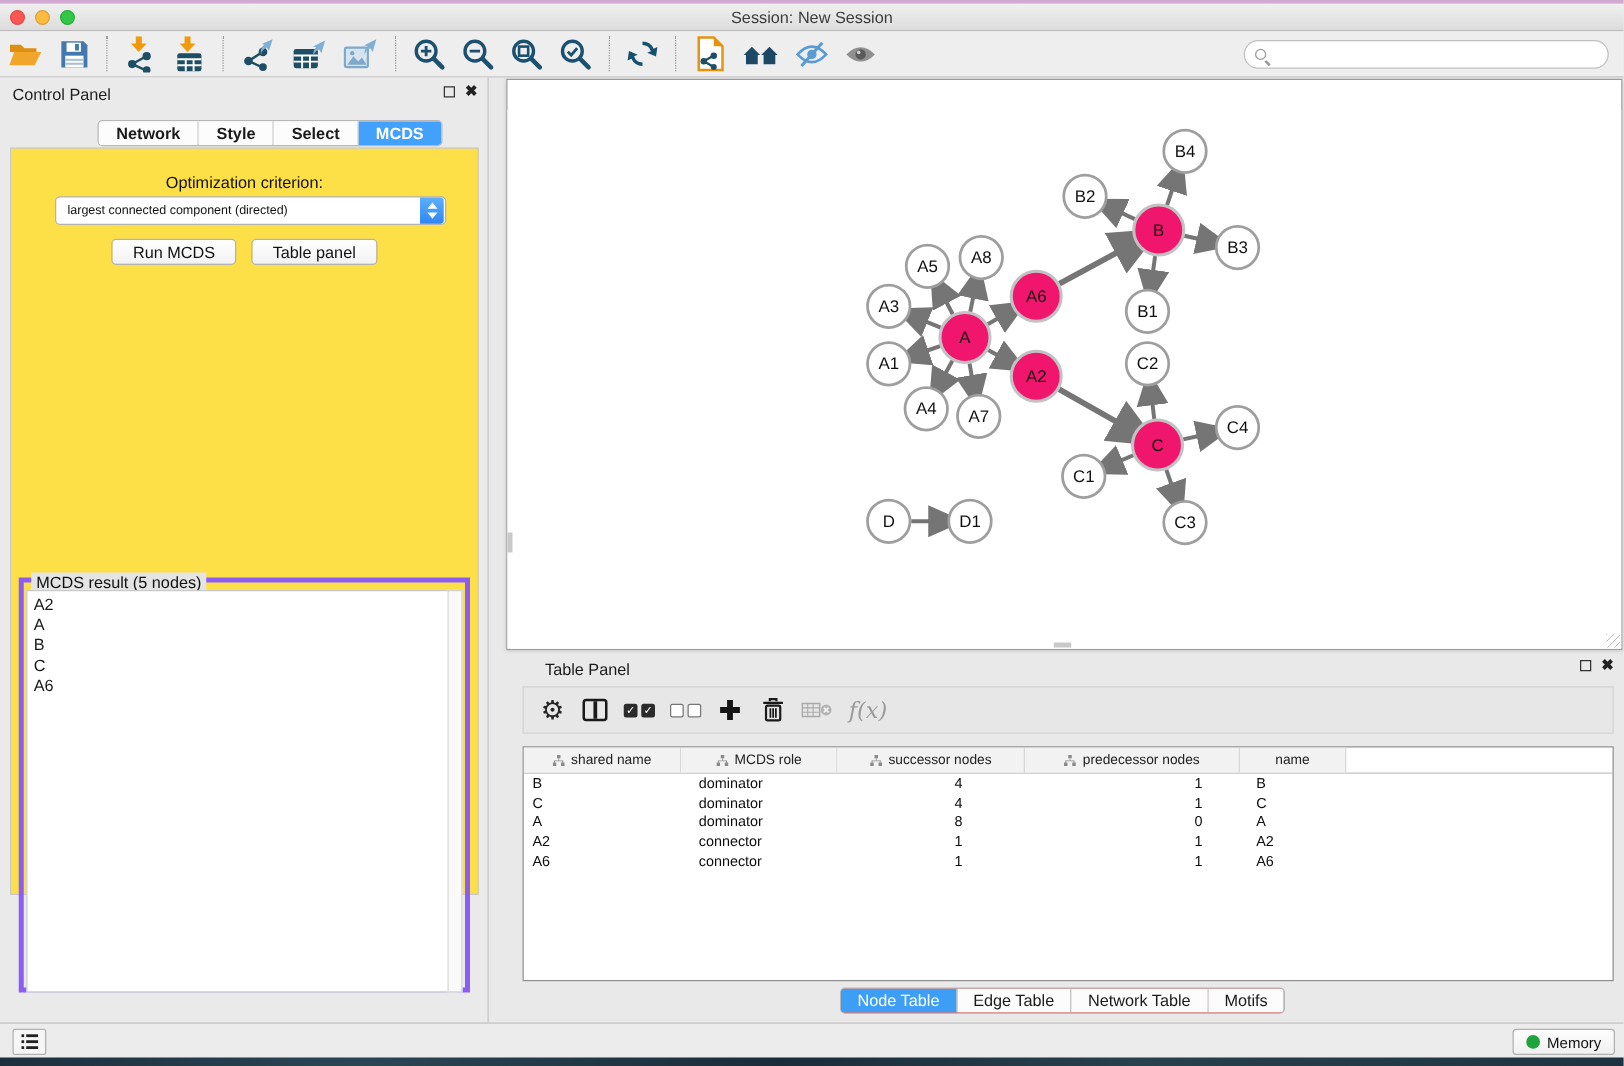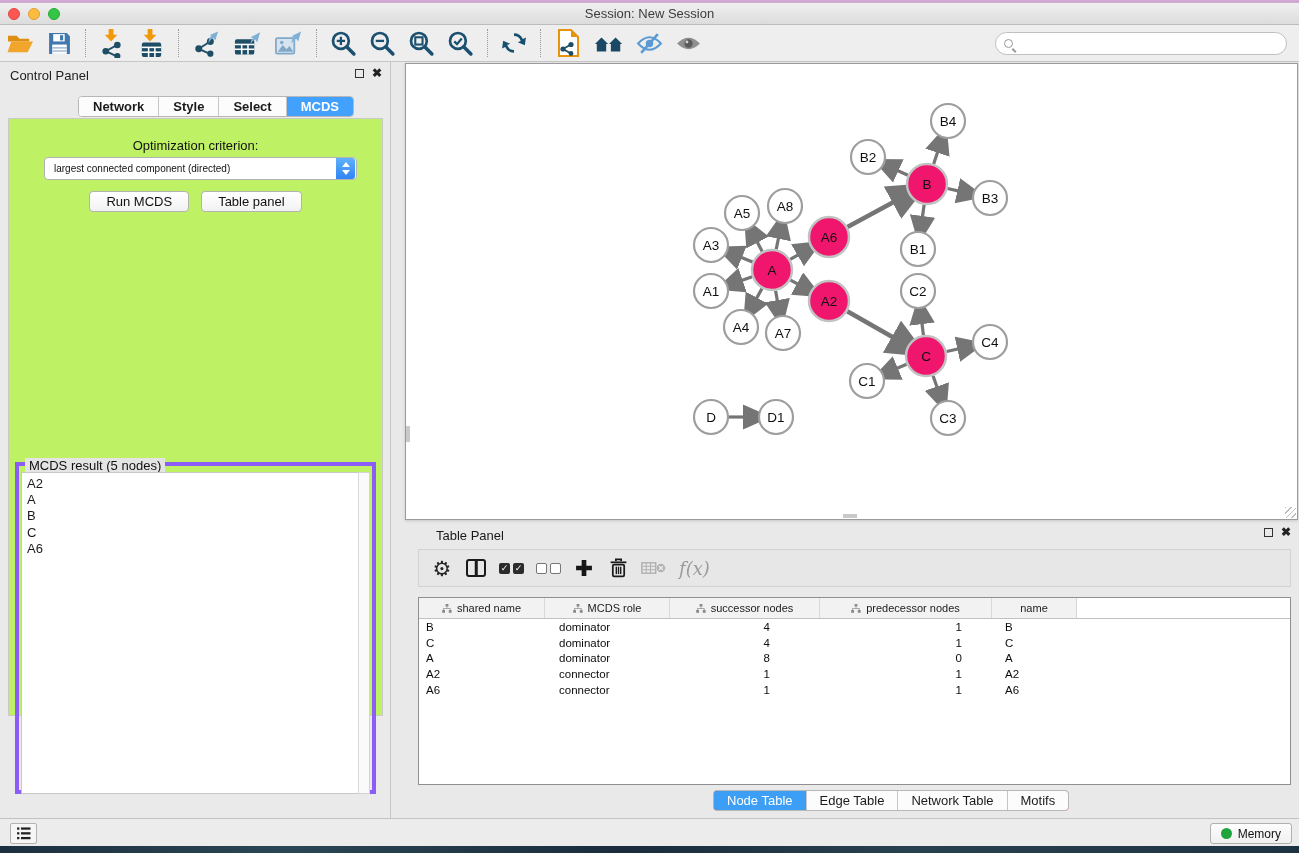--- a/index.html
+++ b/index.html
@@ -34,21 +34,21 @@
   .panel-head .ph-title { font-size:13px; color:#1e1e1e; }
   .ph-icons { position:absolute; right:8px; top:5px; display:flex; gap:8px; align-items:center; }
   .float-ic { width:9px; height:9px; border:1.5px solid #333; background:transparent; }
   .close-ic { font-size:12px; font-weight:bold; color:#222; line-height:1; }
 
   .cp-tabs { position:absolute; left:78px; top:34px; display:flex; height:21px; border:1px solid #b7b7b7; border-radius:4px; overflow:hidden; background:#fcfcfc; }
   .cp-tab { padding:0 14px; font-size:13px; display:flex; align-items:center; border-right:1px solid #c6c6c6; background:#fcfcfc; color:#1a1a1a;font-weight:bold; }
   .cp-tab:last-child { border-right:none; }
   .cp-tab.active { background:#42a1fc; color:#fff; }
 
-  .cp-body { position:absolute; left:8px; top:56px; width:375px; height:598px; background:#bef264; border:1px solid #c9c9c9; }
+  .cp-body { position:absolute; left:8px; top:56px; width:375px; height:598px; background:#fde047; border:1px solid #c9c9c9; }
   .opt-label { text-align:center; margin-top:19px; font-size:13px; color:#111; }
   .dropdown { position:absolute; left:35px; top:38px; width:313px; height:23px; background:#fff; border:1px solid #b3b3b3; border-radius:4px; display:flex; align-items:center; }
   .dropdown .dd-text { flex:1; font-size:10px; padding-left:9px; color:#111; white-space:nowrap; overflow:hidden; }
   .dd-stepper { width:19px; height:21px; margin-right:1px; background:linear-gradient(#5fb0fb,#2f85f5); border-radius:0 3px 3px 0; position:relative; flex:none; }
   .dd-stepper::before, .dd-stepper::after { content:""; position:absolute; left:5.5px; border-left:4px solid transparent; border-right:4px solid transparent; }
   .dd-stepper::before { top:4px; border-bottom:5px solid #fff; }
   .dd-stepper::after { bottom:4px; border-top:5px solid #fff; }
   .cp-buttons { position:absolute; left:0; top:72px; width:100%; display:flex; justify-content:center; gap:12px; }
   .mac-btn { height:21px; background:linear-gradient(#ffffff,#f2f2f2); border:1px solid #b3b3b3; border-radius:4px; font-size:13px; padding:0 16px; display:flex; align-items:center; color:#111; }
 
@@ -84,21 +84,21 @@
   .fx { font-family:"DejaVu Serif", serif; font-style:italic; font-size:18px; color:#9a9a9a; }
 
   .data-table { position:absolute; left:26px; top:76px; width:873px; height:188px; background:#fff; border:1px solid #8f8f8f; overflow:hidden; }
   .dt-header { display:flex; height:21px; border-bottom:1px solid #c2c2c2; font-size:11px; color:#222; }
   .dt-hcell { background:#f2f2f2; border-right:1px solid #d8d8d8; display:flex; align-items:center; justify-content:center; gap:5px; }
   .dt-rows { font-size:11.5px; color:#0d0d0d; }
   .dt-row { display:flex; height:15.7px; align-items:center; }
   .dt-cell { overflow:hidden; white-space:nowrap; }
   .hier-ic { flex:none; }
 
-  .bottom-tabs { position:absolute; left:280px; top:269px; height:21px; display:flex; border:1px solid #b7b7b7; border-radius:4px; overflow:hidden; background:#ef4444;margin-left:41px; }
+  .bottom-tabs { position:absolute; left:280px; top:269px; height:21px; display:flex; border:1px solid #b7b7b7; border-radius:4px; overflow:hidden; background:#ef4444; }
   .bt-tab { padding:0 13px; font-size:13px; display:flex; align-items:center; border-right:1px solid #c6c6c6; background:#fcfcfc; color:#1a1a1a; }
   .bt-tab:last-child { border-right:none; }
   .bt-tab.active { background:#3d9ef5; color:#fff; }
 
   
   .status-bar { position:absolute; left:0; top:818px; width:1299px; height:28px; background:#ececec; border-top:1px solid #c2c2c2; }
   .menu-btn { position:absolute; left:10px; top:4px; width:27px; height:21px; border:1px solid #b2b2b2; background:#f6f6f6; border-radius:2px; display:flex; align-items:center; justify-content:center; }
   .memory-btn { position:absolute; right:7px; top:4px; height:21px; border:1px solid #b0b0b0; background:linear-gradient(#fdfdfd,#f0f0f0); border-radius:3px; display:flex; align-items:center; gap:6px; padding:0 10px; font-size:12px; color:#111; }
   .mem-dot { width:11px; height:11px; border-radius:50%; background:#1fa33c; }
   .wallpaper { position:absolute; left:0; top:846px; width:1299px; height:7px;

